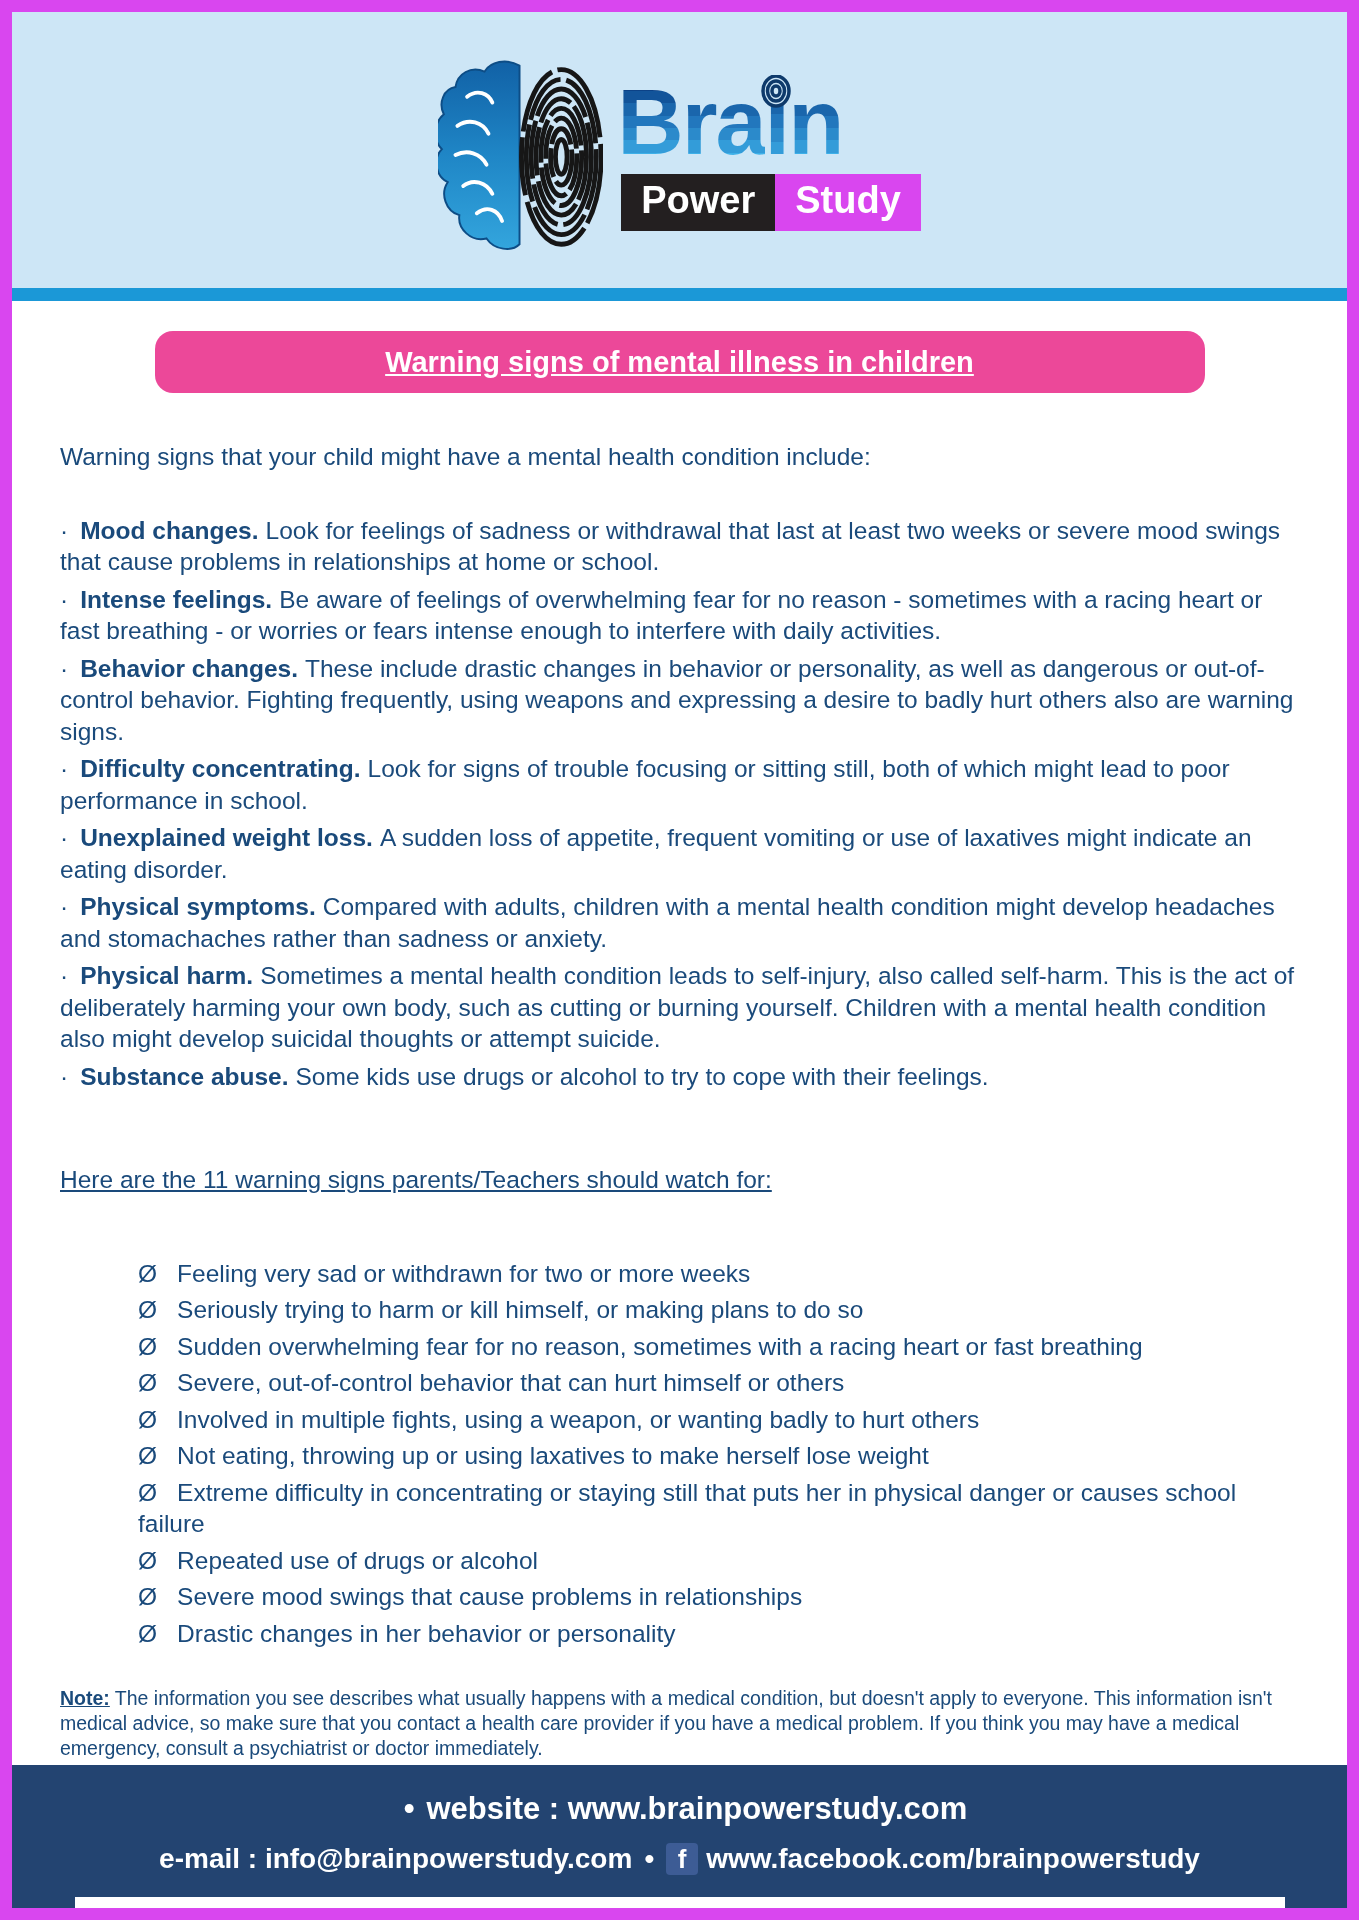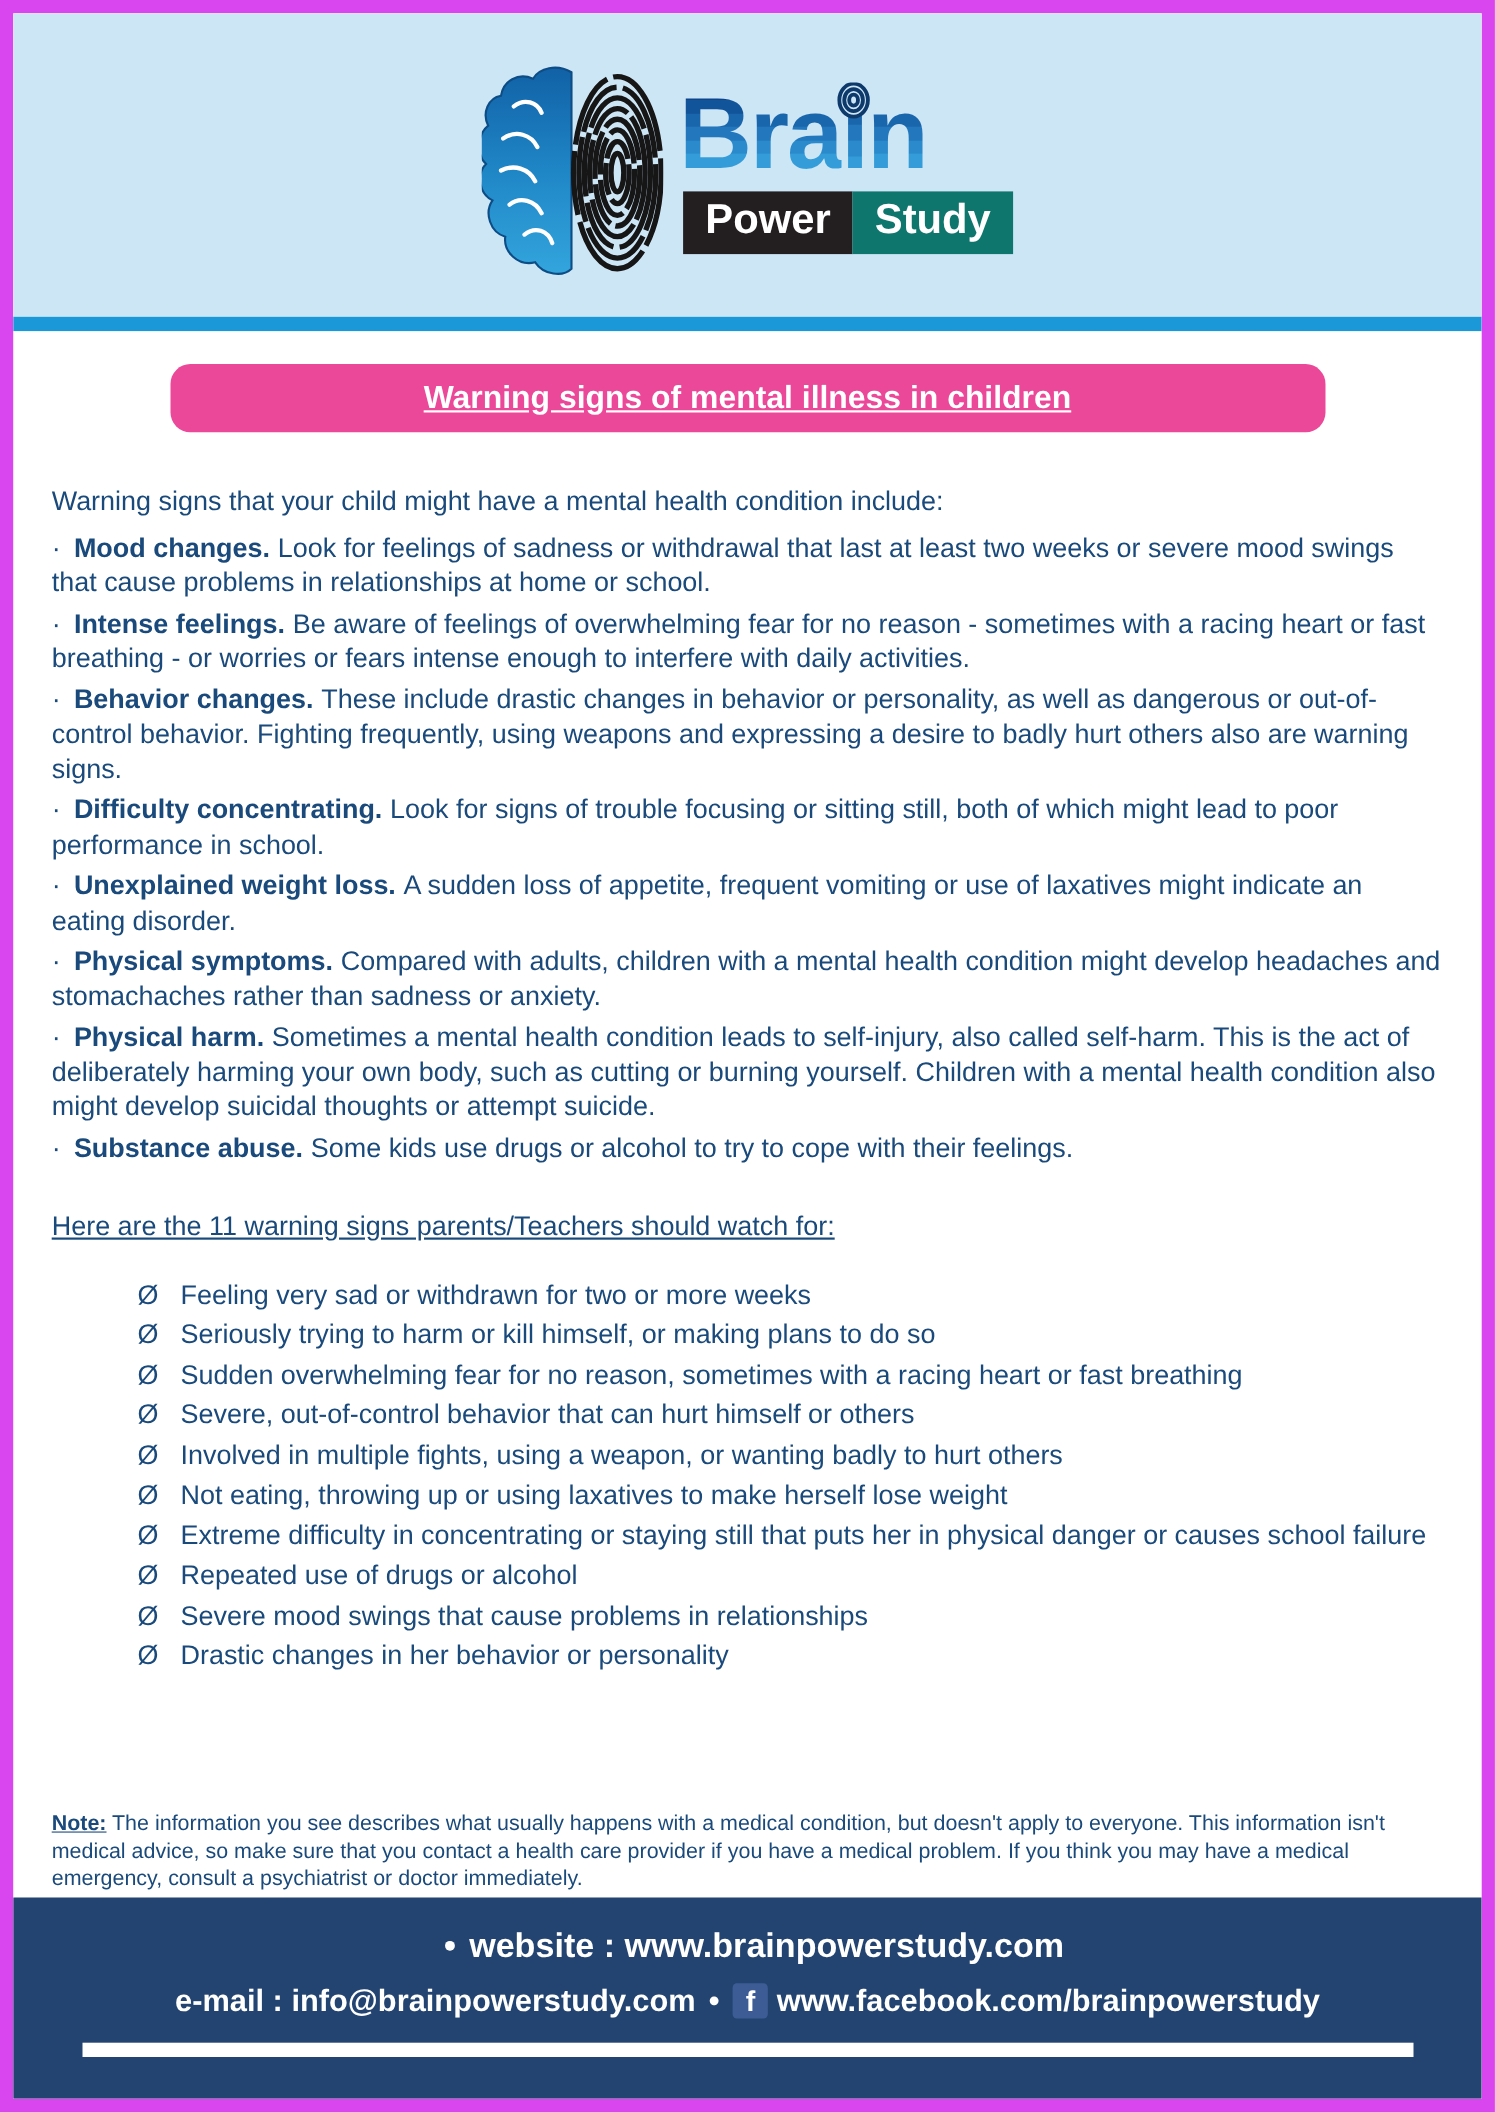--- a/index.html
+++ b/index.html
@@ -18,29 +18,29 @@
   @supports (-webkit-background-clip: text) {
     .grad {
       background:linear-gradient(180deg,#0c4287 0 14%, #12549a 14% 28%, #1a66ac 28% 42%, #2277bd 42% 56%, #2b8acb 56% 70%, #339cd9 70% 85%, #3db0e8 85% 100%);
       -webkit-background-clip:text; background-clip:text; color:transparent;
     }
   }
   .i-wrap { position:relative; display:inline-block; }
   .i-dot { position:absolute; left:50%; transform:translateX(-50%); top:-4px; }
   .brand-boxes { display:flex; margin-top:8px; margin-left:4px; }
   .power-box { background:#231f20; color:#ffffff; font-weight:bold; font-size:38px; padding:5px 20px 9px 20px; }
-  .study-box { background:#0f766e; color:#ffffff; font-weight:bold; font-size:38px; padding:5px 20px 9px 20px; }
+  .study-box { background:#d946ef; color:#ffffff; font-weight:bold; font-size:38px; padding:5px 20px 9px 20px; }
   .stripe { height:13px; background:#1b98d7; flex:none; }
   
   .title-spacer { height:30px; flex:none; }
   .title-bar { width:1050px; height:62px; margin:0 auto; background:#ec4899; border-radius:18px;
     display:flex; align-items:center; justify-content:center; flex:none; }
   .title-text { color:#ffffff; font-size:29px; font-weight:bold; text-decoration:underline; }
   
-  .content { flex:1; display:flex; flex-direction:column; padding:0 35px; font-size:24.5px; line-height:31.5px; }
+  .content { flex:1; display:flex; flex-direction:column; padding:0 48px; font-size:24.5px; line-height:31.5px;gap:32px; }
   .intro { margin:48px 0 10px 0; }
   .sign-item { margin:0 0 6px 0; }
   .mini-dot { margin-right:12px; }
   .sign-lead { margin-right:7px; font-weight:bold; }
   .eleven-heading { margin:34px 0 0 0; text-decoration:underline; }
   .eleven-list { margin-top:30px; padding-left:78px; }
   .eleven-item { margin:0 0 5px 0; }
   .oslash { margin-right:20px; }
   
   .note { margin:auto 0 0 0; font-size:19.5px; line-height:25px; padding-bottom:4px; }

